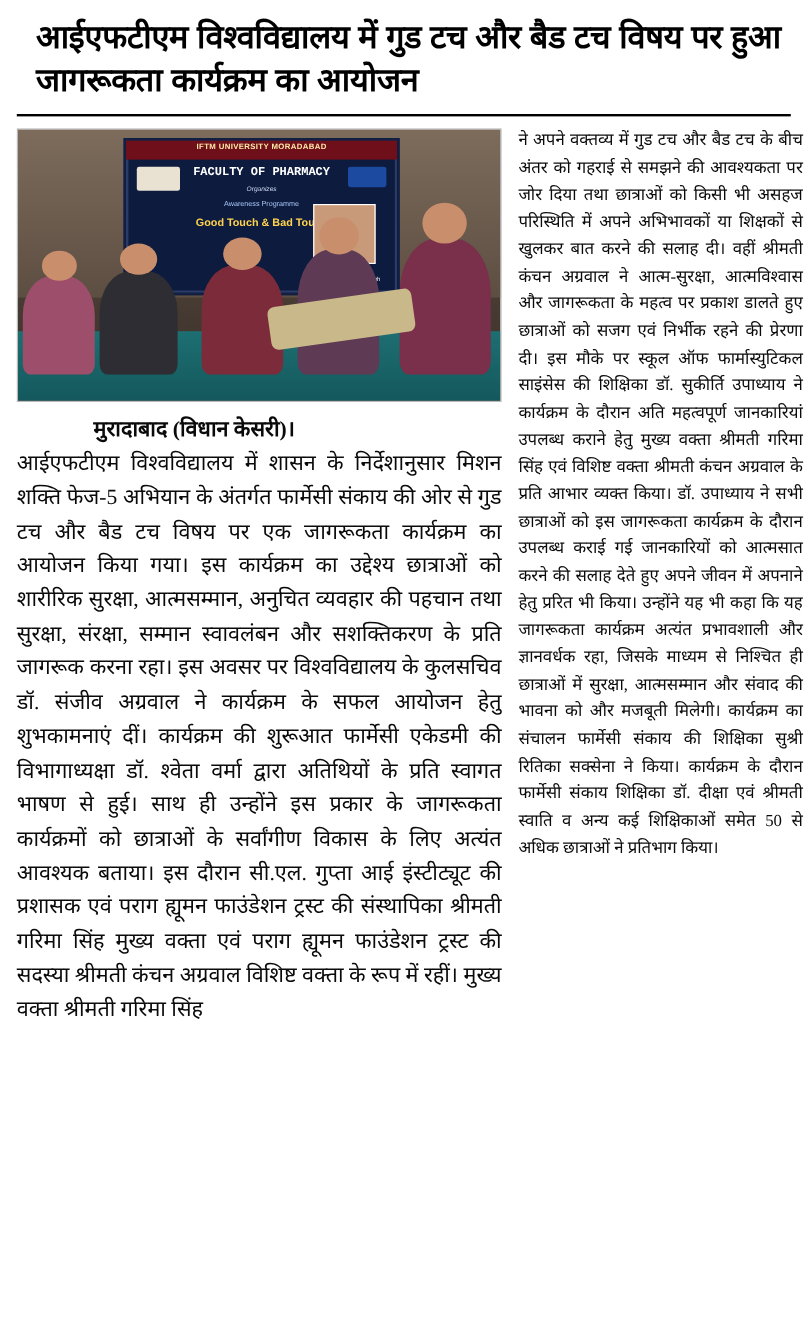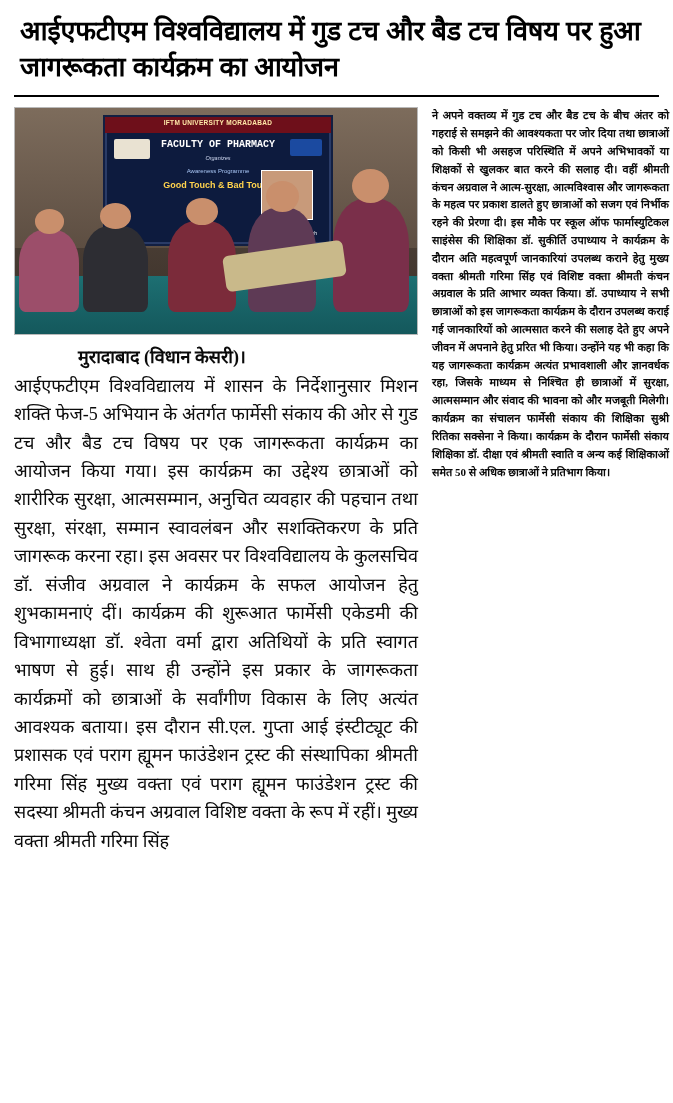--- a/index.html
+++ b/index.html
@@ -23,21 +23,21 @@
     background: #ffffff;
   }
   .headline {
     font-family: "Liberation Sans", "DejaVu Sans", sans-serif;
     font-weight: bold;
     font-size: 27px;
     line-height: 1.32;
     letter-spacing: -0.2px;
     color: #000000;
     text-align: left;
-    margin: 4px 2px 10px 6px;
+    margin: 4px 2px 10px 16px;
   }
   .rule {
     height: 2px;
     background: #000000;
     margin: 0 0 10px 0;
     width: 100%;
   }
   .content {
     display: flex;
     gap: 14px;
@@ -190,23 +190,22 @@
   }
   .col-left .body-text {
     margin-top: 8px;
   }
   .dateline {
     display: block;
     text-indent: 64px;
     font-weight: bold;
   }
   .col-right .body-text {
-    font-size: 11px;
+    font-size: 14px;
     line-height: 1.62;
-    font-weight: bold;
   }
 </style>
 </head>
 <body>
 
 <div class="page">
 
   <h1 class="headline">आईएफटीएम विश्वविद्यालय में गुड टच और बैड टच विषय पर हुआ जागरूकता कार्यक्रम का आयोजन</h1>
   <div class="rule"></div>
 

